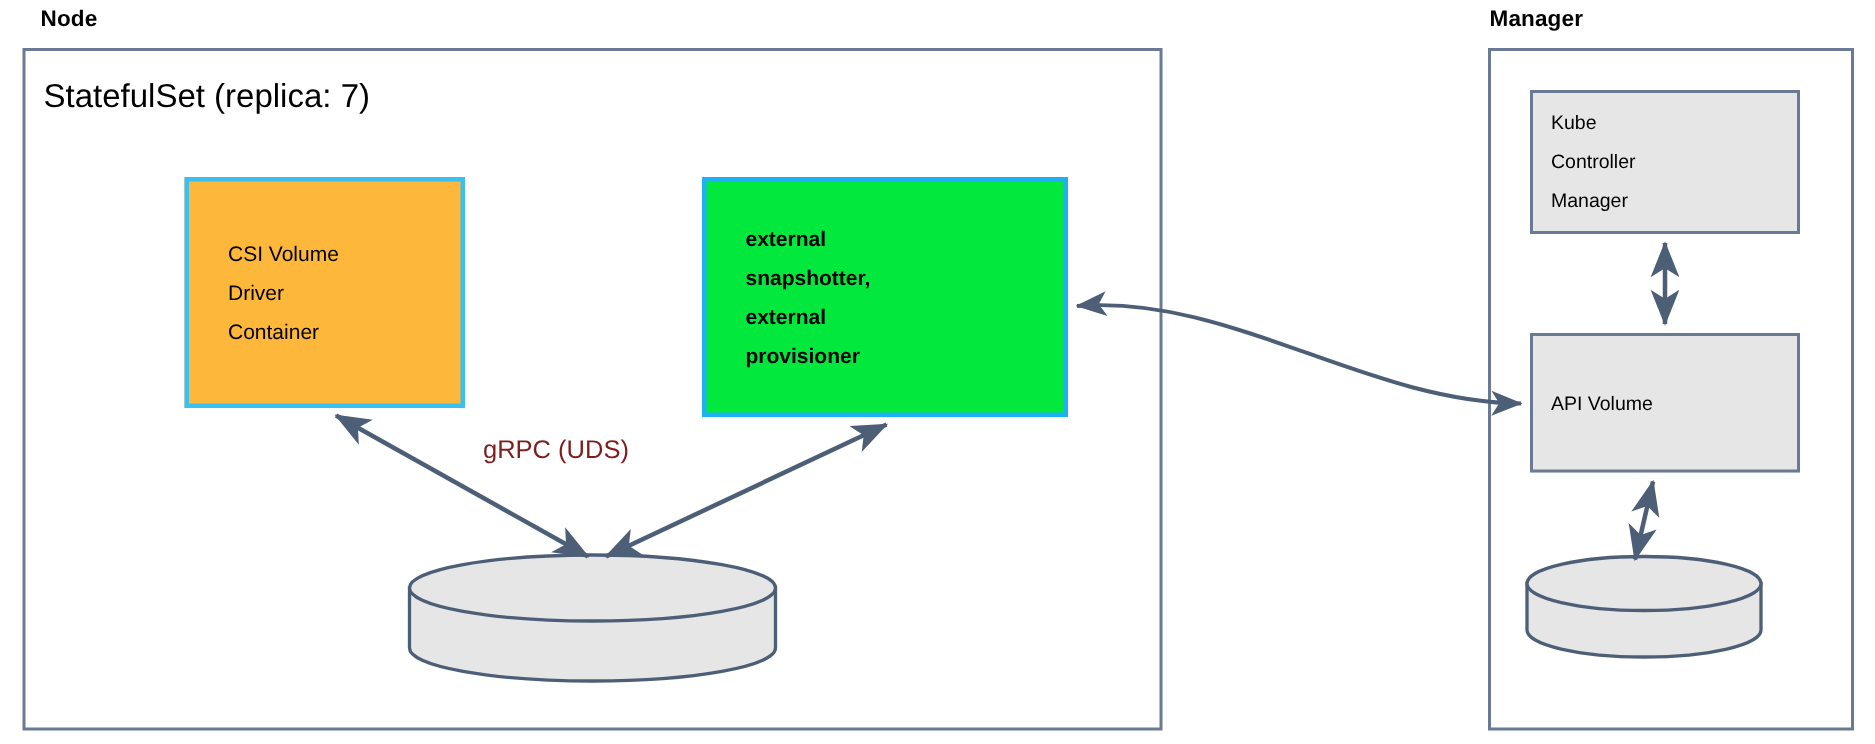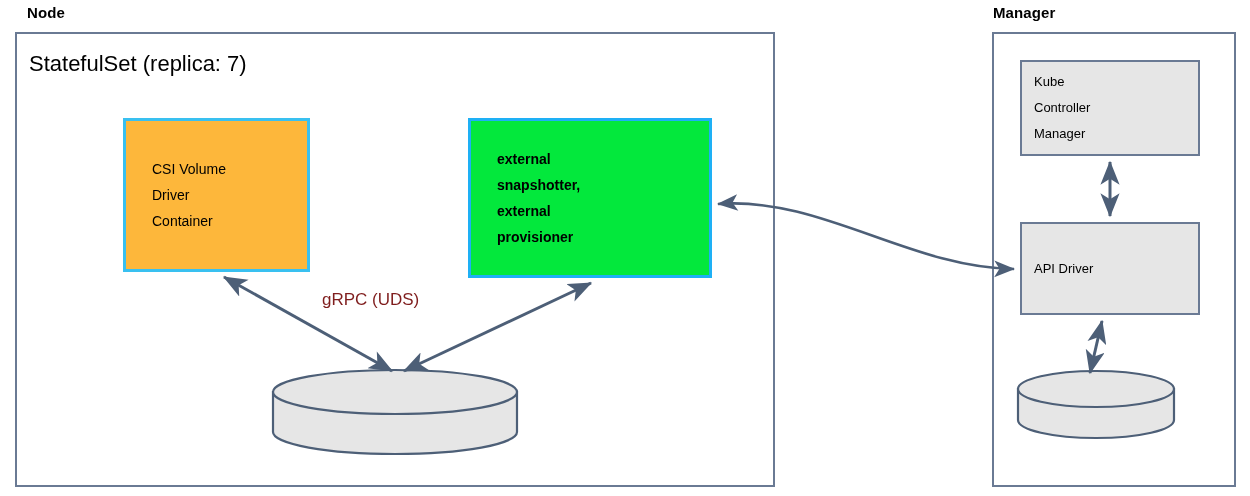--- a/index.html
+++ b/index.html
@@ -116,21 +116,21 @@
 provisioner</div>
   </div>
 
   <div class="node-box box-grey" style="left:1020px; top:60px; width:180px; height:96px;">
     <div class="txt">Kube
 Controller
 Manager</div>
   </div>
 
   <div class="node-box box-grey" style="left:1020px; top:222px; width:180px; height:93px;">
-    <div class="txt">API Driver</div>
+    <div class="txt">API Volume</div>
   </div>
 
   <div class="cyl-label" style="left:292px; top:410px;">EmptyDir Volume</div>
 
   <div class="cyl-label" style="left:1037px; top:400px;">etcd</div>
 
   <div class="edge-label" style="left:322px; top:290px;">gRPC (UDS)</div>
 
   <svg class="overlay" viewBox="0 0 1250 496">
     <defs>

